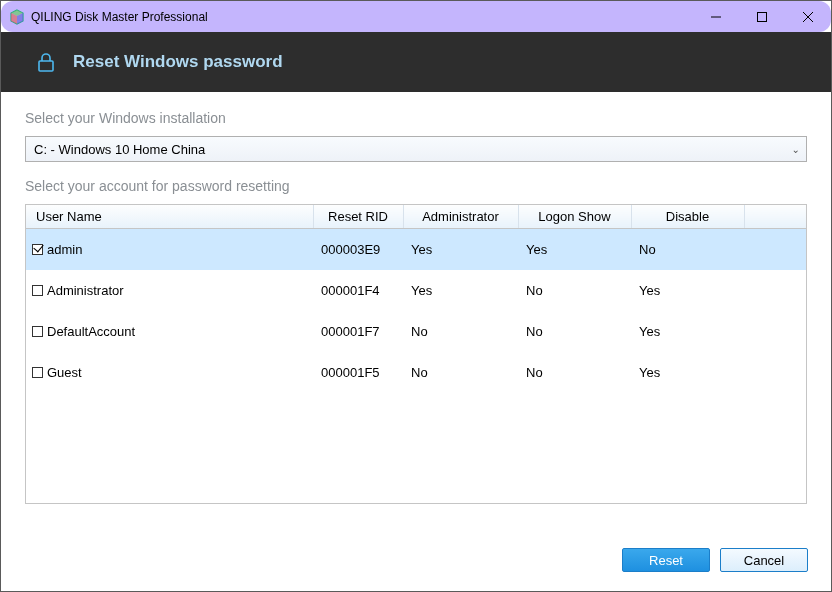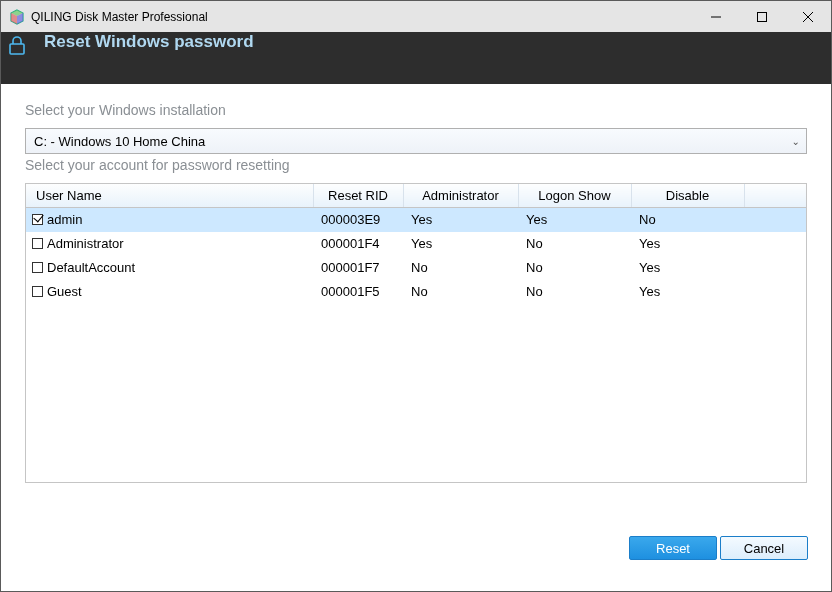--- a/index.html
+++ b/index.html
@@ -7,24 +7,25 @@
   font-family: "Segoe UI", Tahoma, sans-serif;
   font-size: 13px;
   background: #fff;
   width: 832px;
   height: 592px;
   overflow: hidden;
   border: 1px solid #5a5a5a;
 }
 .titlebar {
   height: 31px;
-  background: #e5e5e5;
+  background: #c4b5fd;
   display: flex;
   align-items: center;
   padding-left: 8px;
+  border-radius: 12px;
 }
 .titlebar .app-icon {
   width: 16px;
   height: 16px;
   margin-right: 6px;
   position: relative;
 }
 .titlebar .app-title {
   font-size: 12px;
   color: #000;
@@ -36,24 +37,25 @@
 .win-btn {
   width: 46px;
   height: 31px;
   display: flex;
   align-items: center;
   justify-content: center;
   cursor: pointer;
 }
 .win-btn svg { width: 10px; height: 10px; }
 .header-bar {
-  height: 52px;
+  height: 60px;
   background: #2d2d2d;
   display: flex;
-  padding-left: 3px;
+  align-items: center;
+  padding-left: 32px;
   color: #c8e6f7;
 }
 .lock-icon-wrap {
   width: 26px;
   height: 26px;
   margin-right: 14px;
   display: flex;
   align-items: center;
   justify-content: center;
 }
@@ -75,21 +77,21 @@
   height: 26px;
   border: 1px solid #b0b0b0;
   background: linear-gradient(#f8fbfe, #eef2f8);
   display: flex;
   align-items: center;
   justify-content: space-between;
   padding: 0 6px 0 8px;
   font-size: 13px;
   color: #000;
   cursor: pointer;
-  margin-bottom: 3px;
+  margin-bottom: 16px;
 }
 .dropdown .chev {
   font-size: 10px;
   color: #555;
 }
 .table-wrap {
   border: 1px solid #c5c5c5;
   height: 300px;
   overflow: hidden;
 }
@@ -104,21 +106,21 @@
   border-right: 1px solid #d8e2ec;
   font-weight: 400;
   padding: 4px 6px;
   text-align: center;
   color: #000;
   height: 23px;
 }
 thead th:last-child { border-right: none; }
 tbody td {
   padding: 4px 8px;
-  height: 24px;
+  height: 41px;
   text-align: left;
   color: #000;
 }
 tbody tr.selected { background: #cde8ff; }
 .chk {
   display: inline-block;
   width: 11px;
   height: 11px;
   border: 1px solid #333;
   margin-right: 4px;
@@ -132,24 +134,24 @@
   left: 1px;
   top: -1px;
   width: 8px;
   height: 5px;
   border-left: 1.5px solid #000;
   border-bottom: 1.5px solid #000;
   transform: rotate(-50deg);
 }
 .footer {
   position: absolute;
-  bottom: 32px;
+  bottom: 20px;
   right: 24px;
   display: flex;
-  gap: 3px;
+  gap: 10px;
 }
 .btn {
   width: 88px;
   height: 24px;
   border: 1px solid #0078d4;
   display: flex;
   align-items: center;
   justify-content: center;
   font-size: 13px;
   cursor: pointer;

